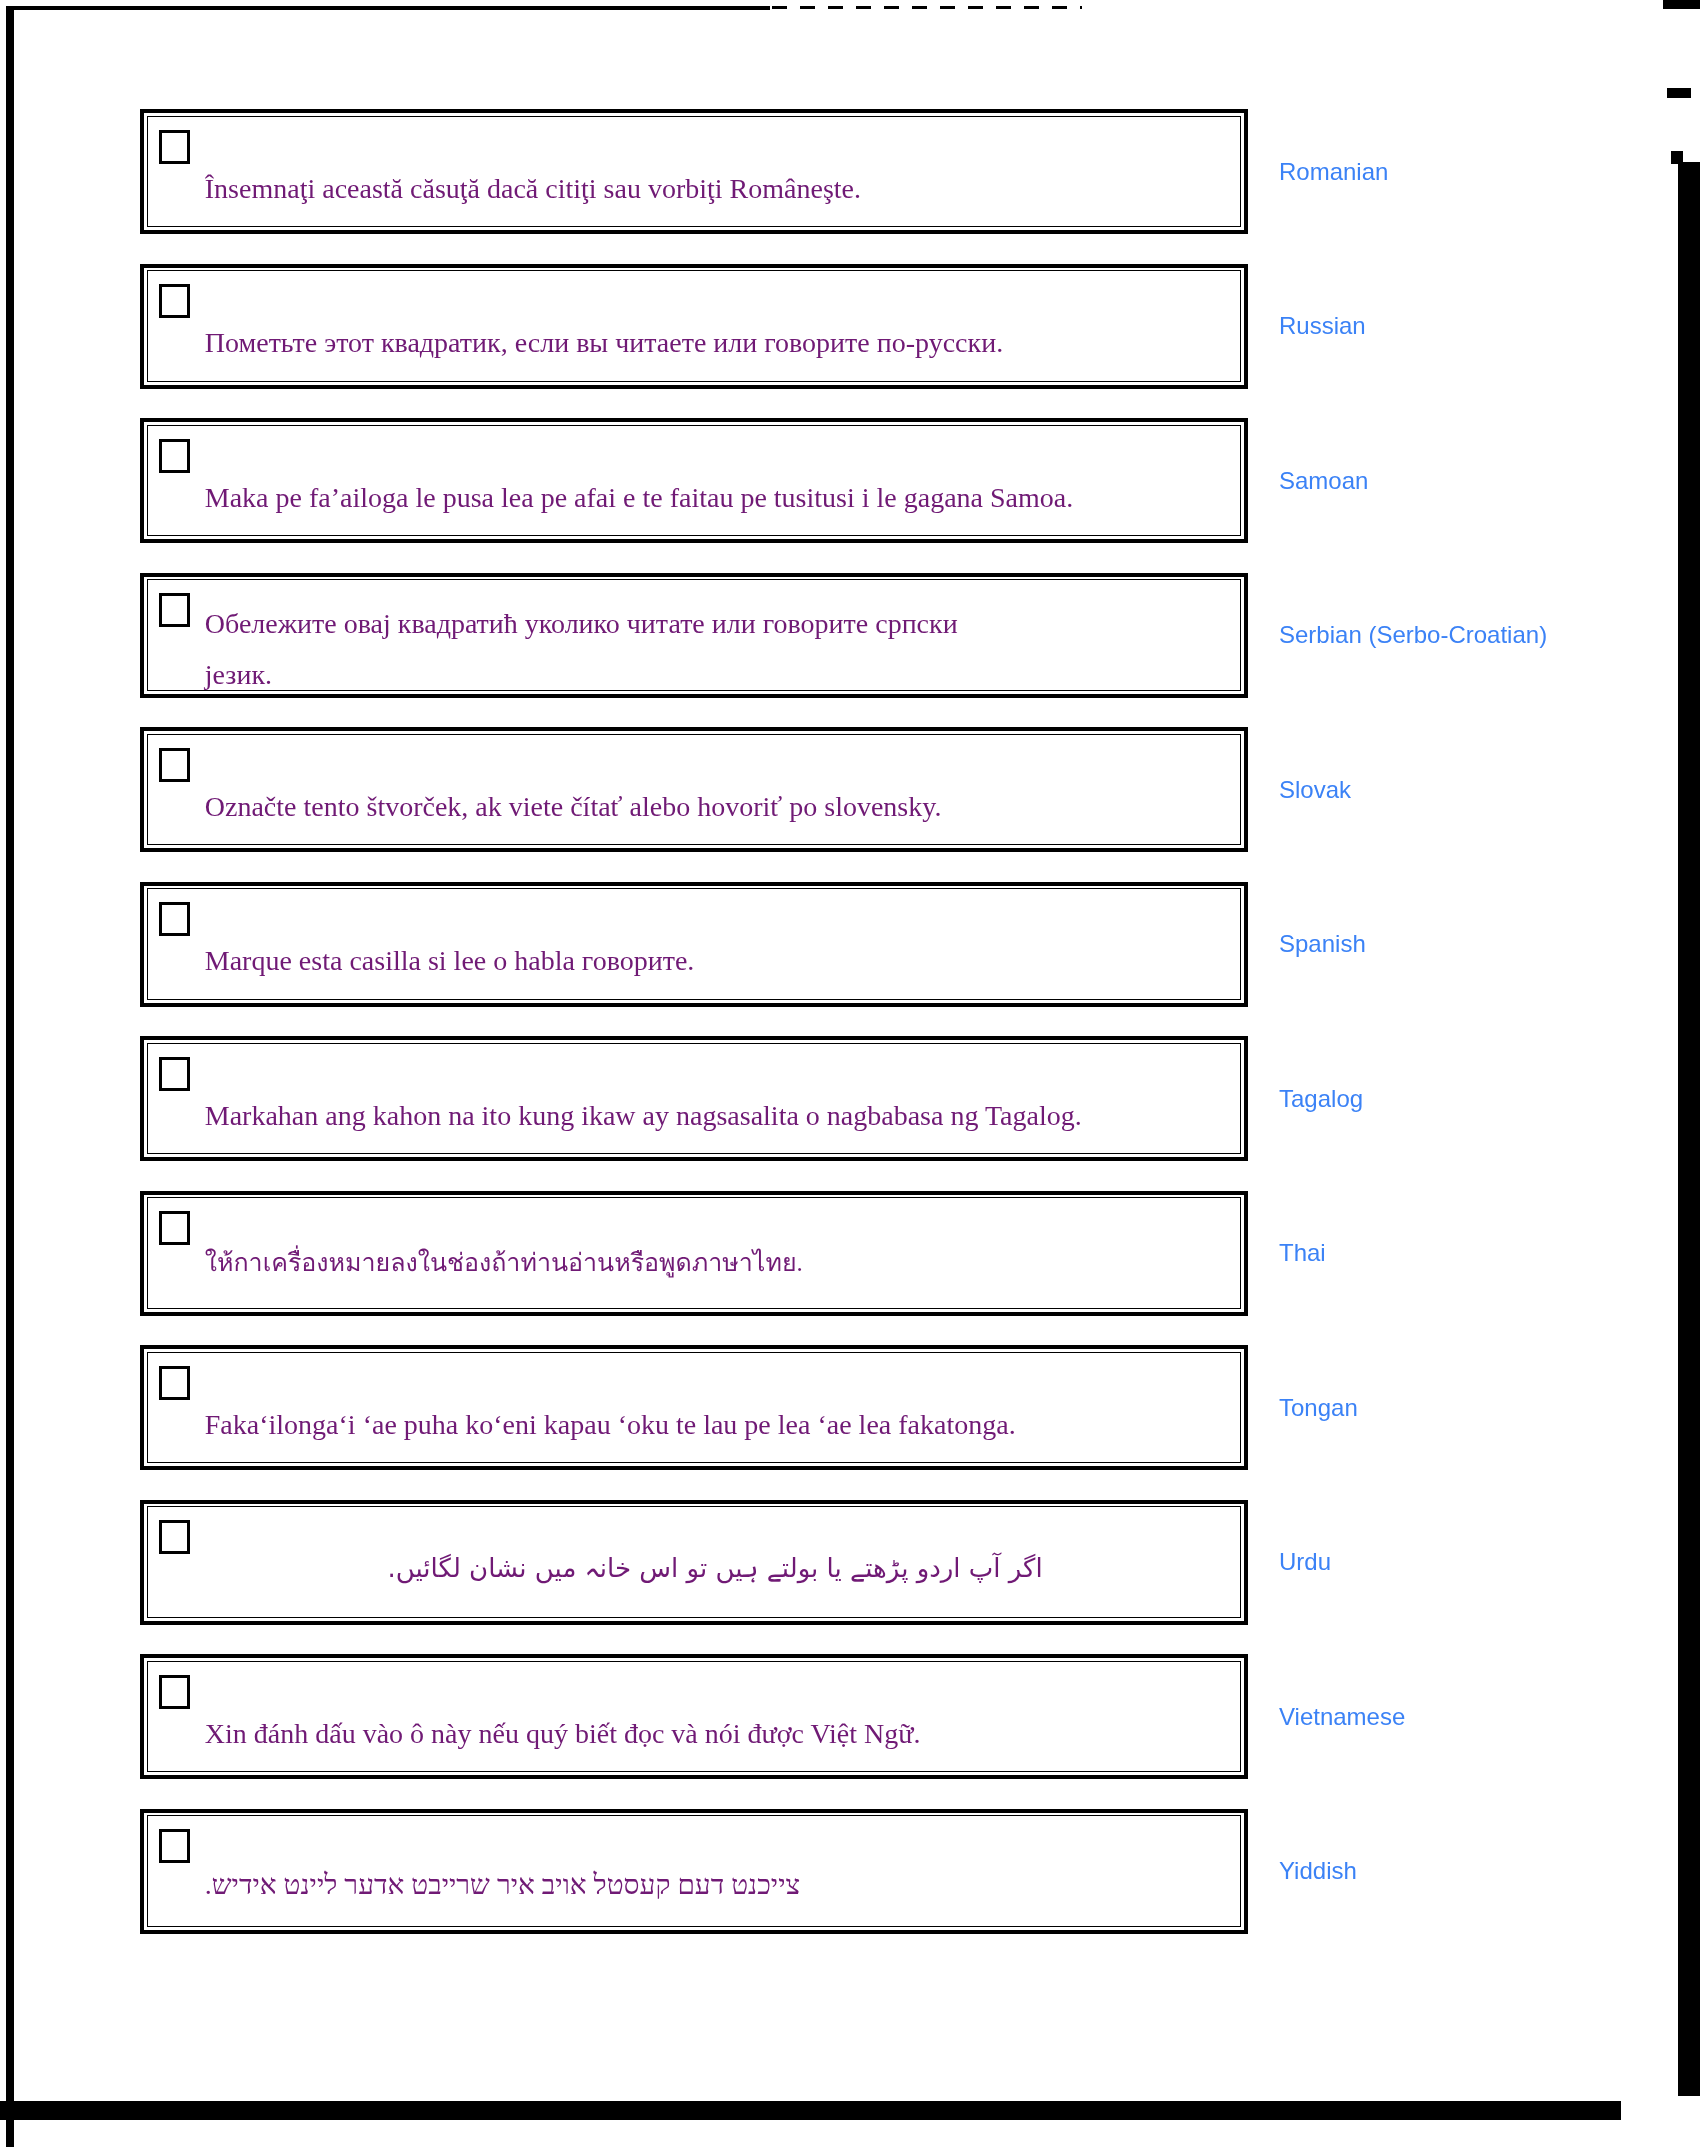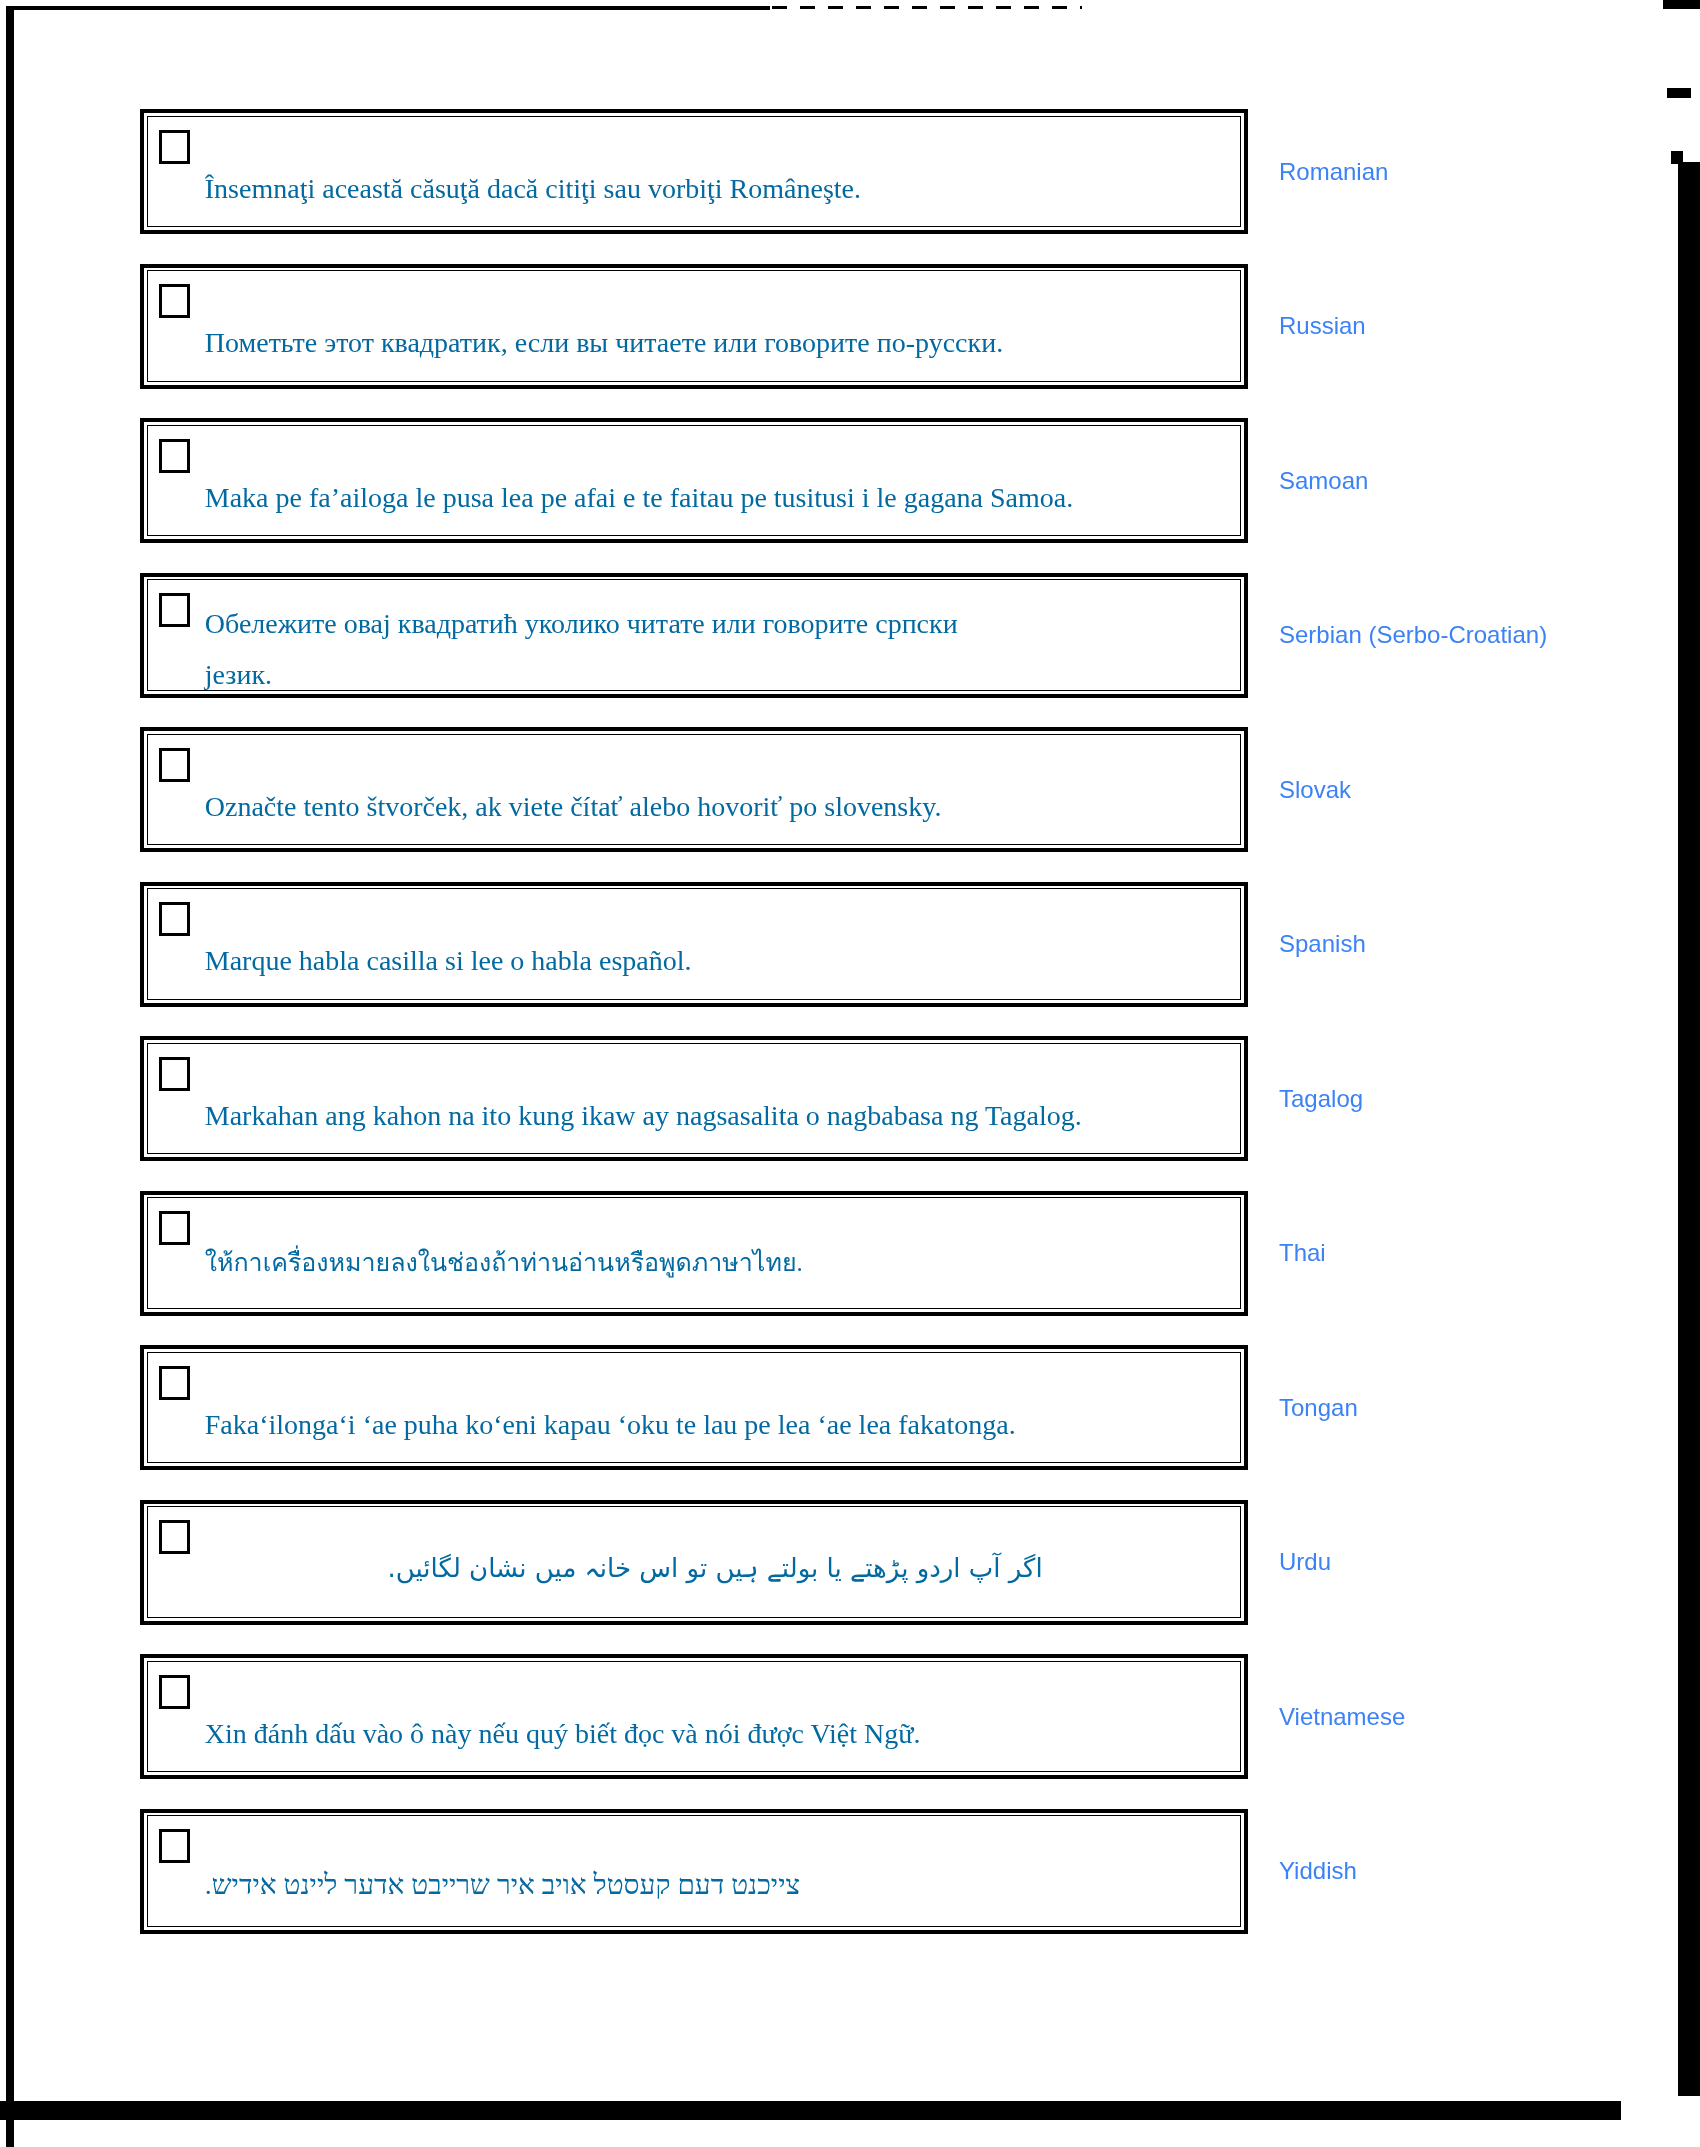--- a/index.html
+++ b/index.html
@@ -29,21 +29,21 @@
   .box-inner { position:absolute; inset:2.8px; border:1.8px solid #000; }
 
   .checkbox {
     position:absolute; top:13px; left:11px;
     width:25px; height:28px;
     border:3.7px solid #000; background:#fff;
   }
 
   .box-text {
     position:absolute; left:57px; right:14.8px;
-    font-size:28px; line-height:1.2; color:#0369a1;
+    font-size:28px; line-height:1.2; color:#701a75;
     white-space:nowrap;
   }
   .t-single { top:55px; }
   .t-two    { top:18.5px; max-width:757px; line-height:1.82; white-space:normal; }
   .t-thai   { top:50px; font-size:25px; }
   .t-urdu   {
     top:46px; font-size:26px;
     direction:rtl; text-align:center;
     font-family:"DejaVu Sans", sans-serif;
   }
@@ -124,21 +124,21 @@
           <div class="box-text t-single">Označte tento štvorček, ak viete čítať alebo hovoriť po slovensky.</div>
         </div>
       </div>
       <div class="label">Slovak</div>
     </div>
 
     <div class="row">
       <div class="box">
         <div class="box-inner">
           <span class="checkbox"></span>
-          <div class="box-text t-single">Marque habla casilla si lee o habla español.</div>
+          <div class="box-text t-single">Marque esta casilla si lee o habla говорите.</div>
         </div>
       </div>
       <div class="label">Spanish</div>
     </div>
 
     <div class="row">
       <div class="box">
         <div class="box-inner">
           <span class="checkbox"></span>
           <div class="box-text t-single">Markahan ang kahon na ito kung ikaw ay nagsasalita o nagbabasa ng Tagalog.</div>

